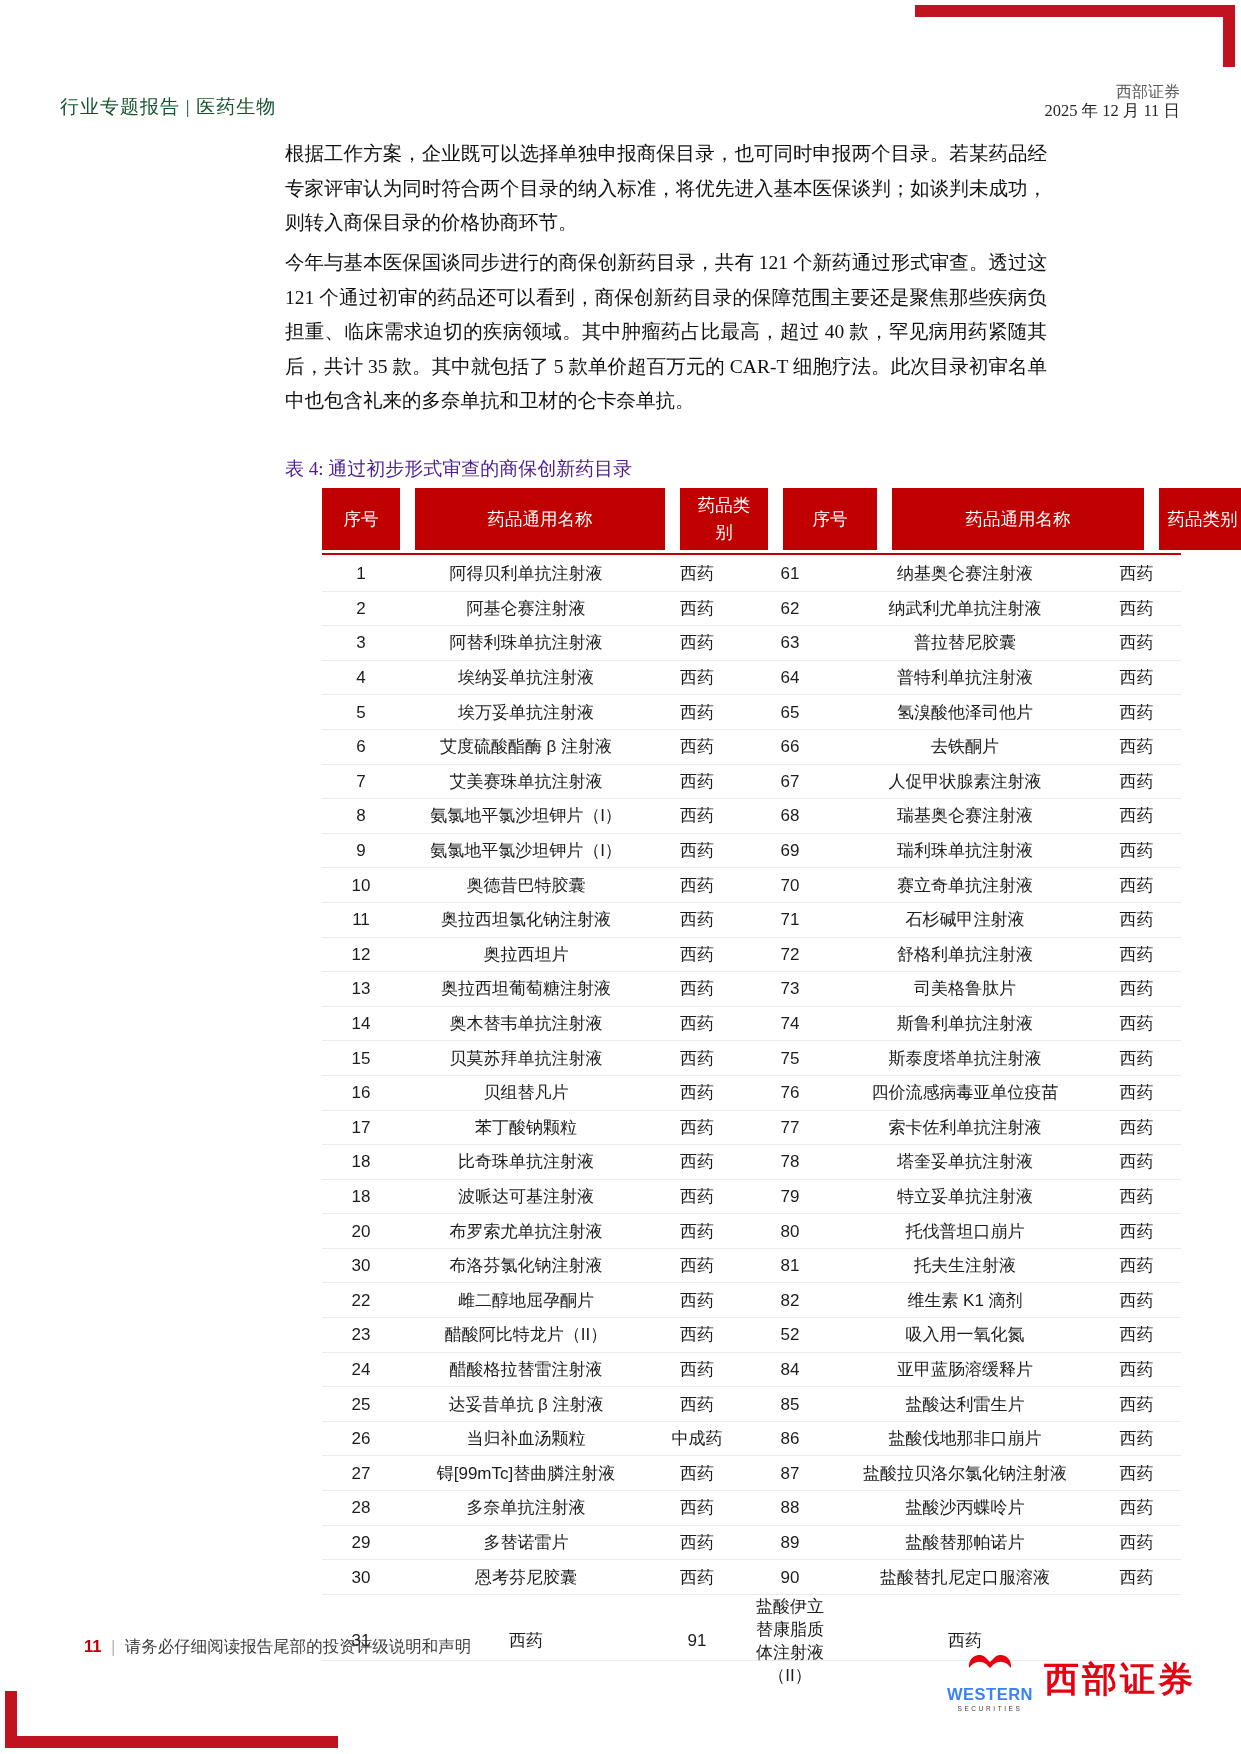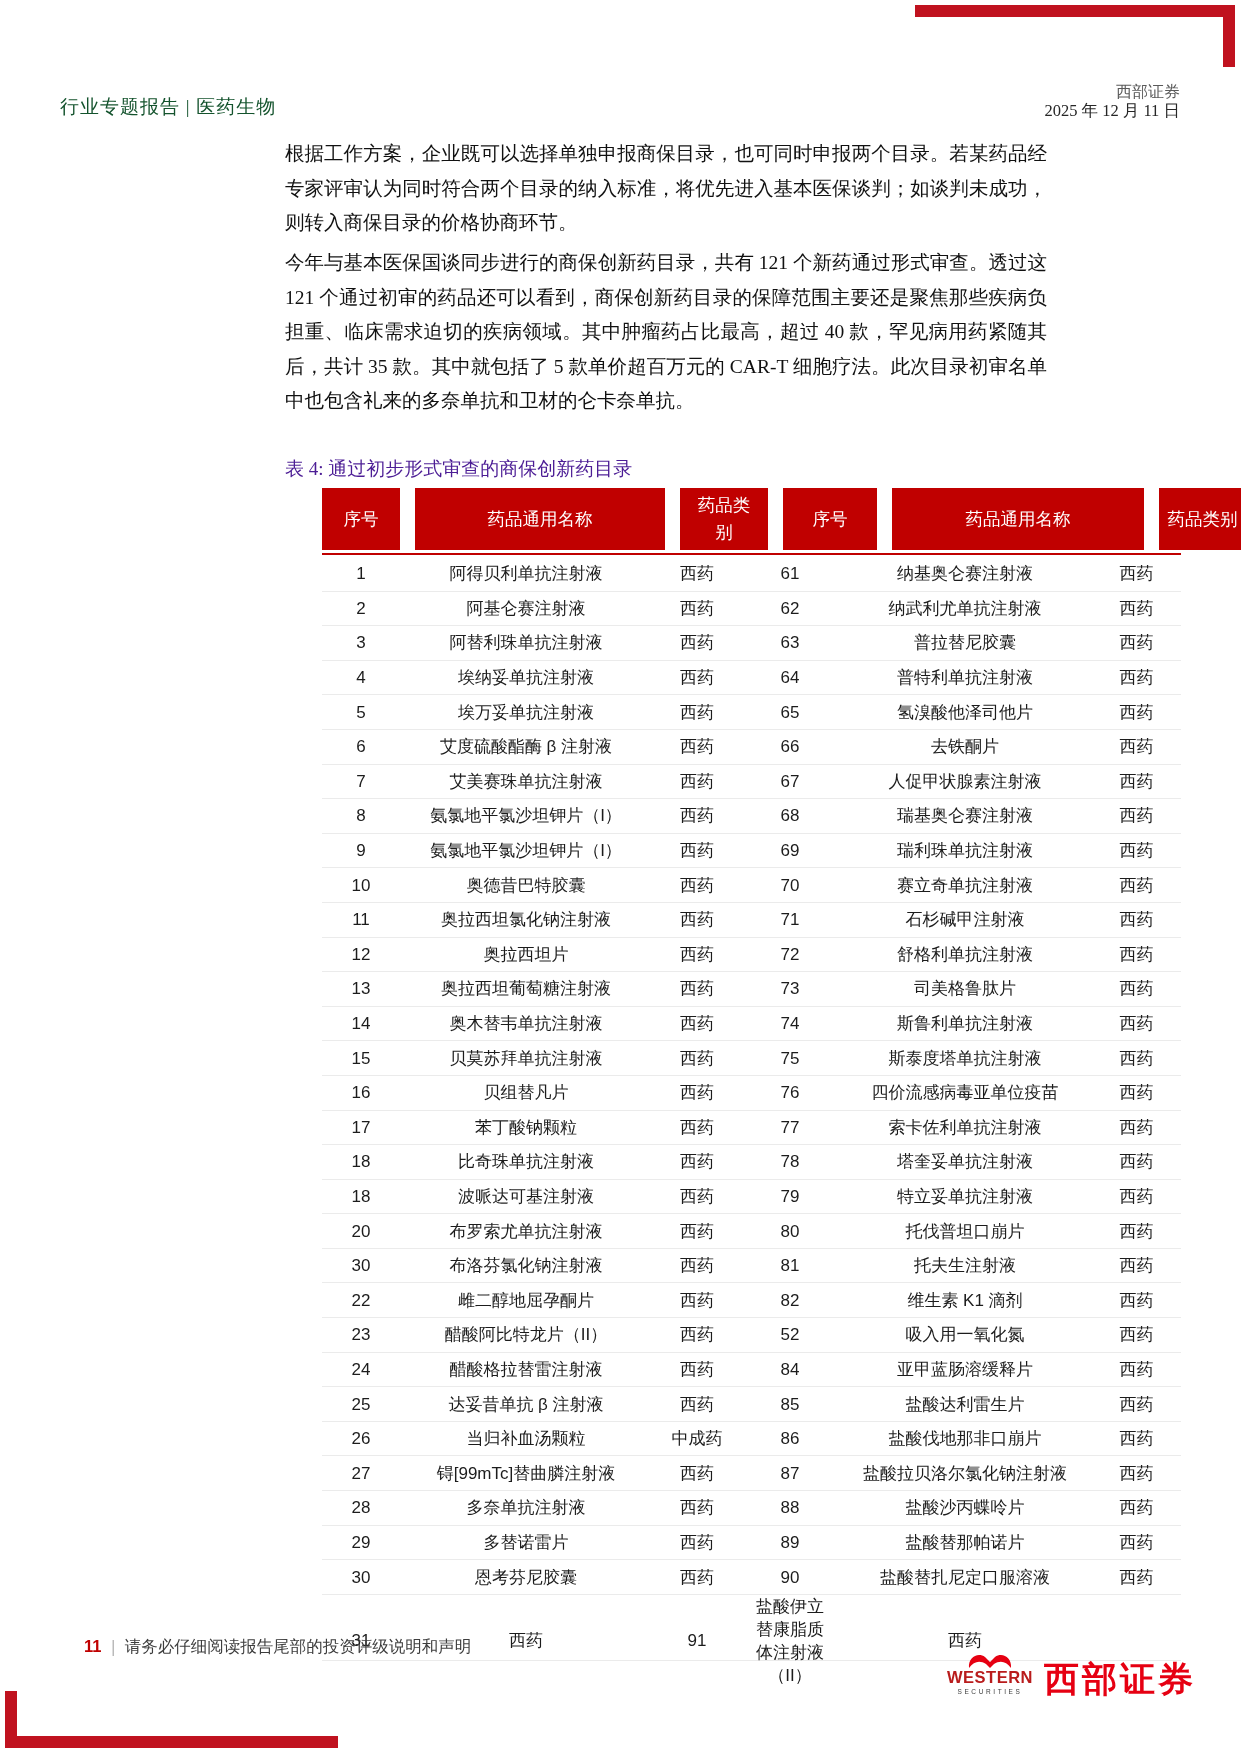--- a/index.html
+++ b/index.html
@@ -71,21 +71,21 @@
   }
   .footer .pageno{color:#c00000;font-weight:bold;font-family:"Liberation Sans", sans-serif;}
   .footer .sep{color:#8a8a8a;margin:0 10px;}
 
   
   .logo{position:absolute;left:944px;top:1650px;width:240px;height:52px;}
   .logo-west{position:absolute;left:0;top:3px;width:92px;text-align:center;}
   .logo-horns{position:absolute;left:24px;top:-1px;}
   .logo-en{
     font-family:"Liberation Sans", sans-serif;font-weight:bold;font-size:16.5px;
-    letter-spacing:0.5px;color:#b91c1c;display:block;margin-top:15px;
+    letter-spacing:0.5px;color:#3b82f6;display:block;margin-top:32px;
   }
   .logo-sub{
     font-family:"Liberation Sans", sans-serif;font-size:6.5px;letter-spacing:2.6px;
     color:#3c3c3c;display:block;margin-top:1px;
   }
   .logo-cn{
     position:absolute;left:100px;top:6px;font-family:"Liberation Sans", sans-serif;
     font-weight:bold;font-size:35px;color:#e60012;letter-spacing:3px;white-space:nowrap;
   }
 </style>

